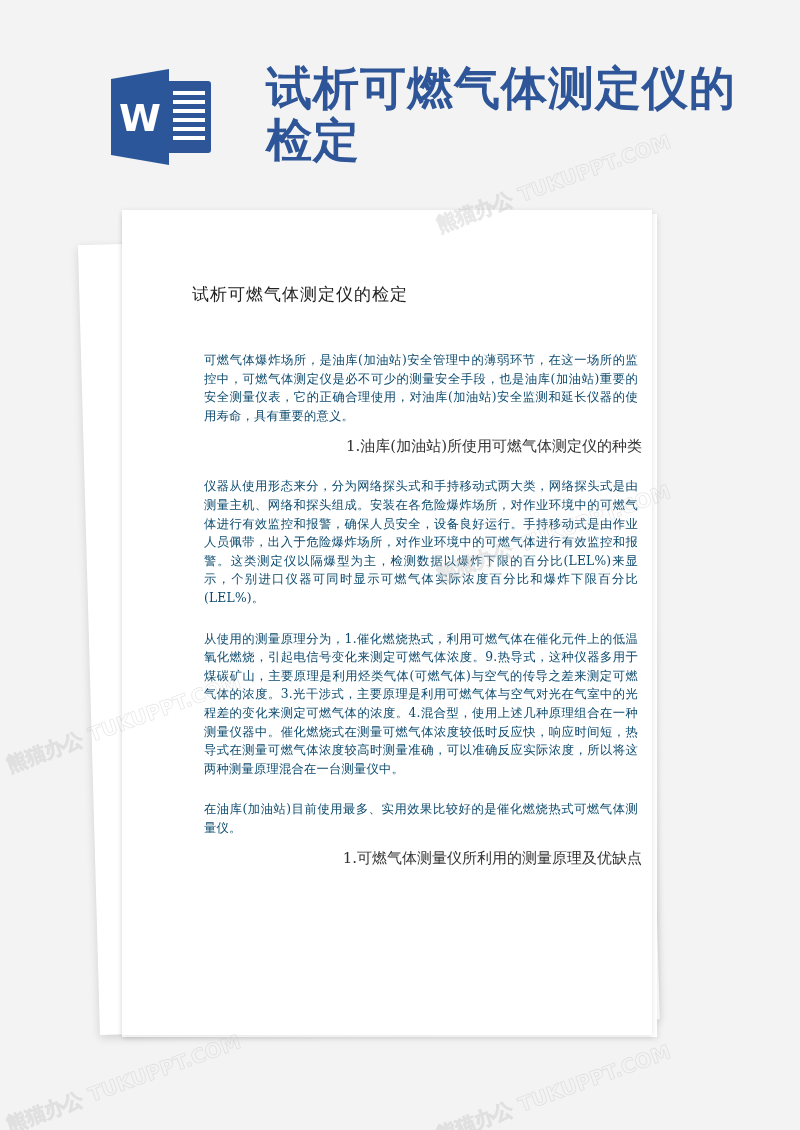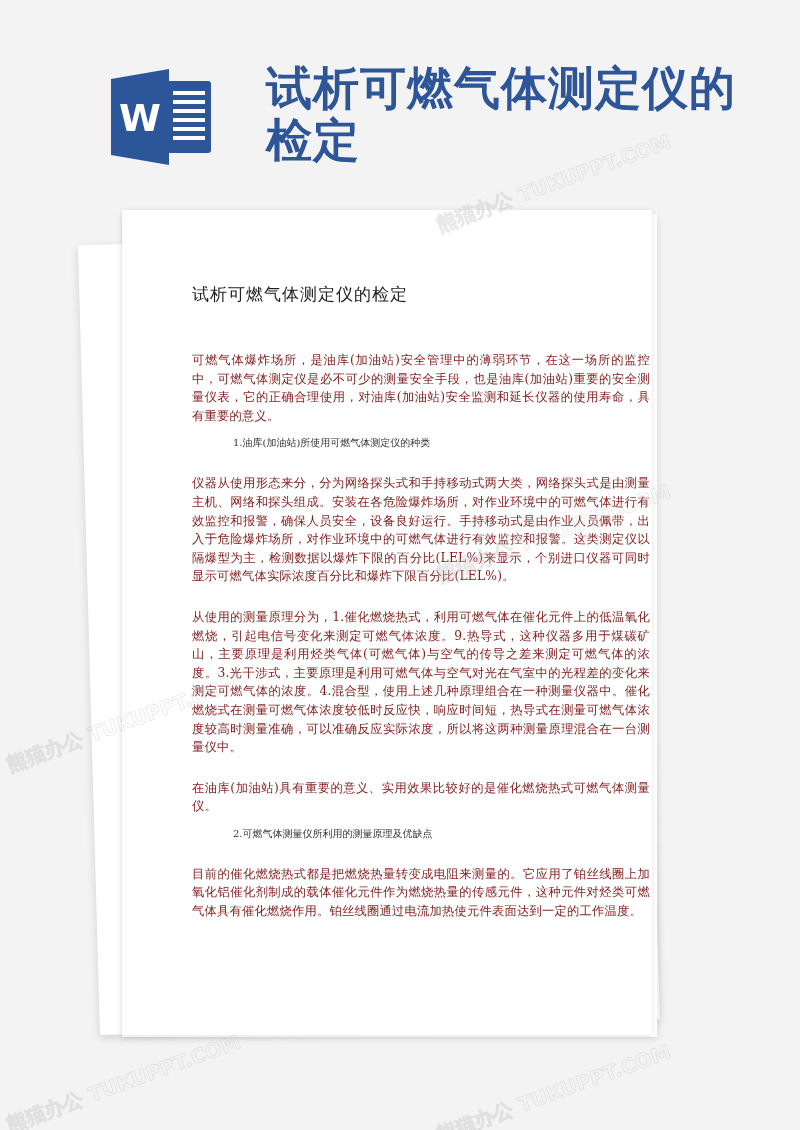--- a/index.html
+++ b/index.html
@@ -27,25 +27,25 @@
   .sheet {
     position: absolute; left: 122px; top: 210px; width: 530px; height: 825px;
     background: #fff; box-shadow: 0 1px 5px rgba(0,0,0,0.12);
   }
   .content { position: absolute; left: 70px; top: 72px; width: 458px; color: #3a3a3a; }
   .doc-title {
     margin: 0; font-family: "DejaVu Sans", sans-serif; font-weight: normal;
     font-size: 17px; line-height: 24px; color: #222; letter-spacing: 1px;
   }
   .p {
-    margin: 0; font-size: 12.3px; line-height: 18.6px; text-align: justify;
-    color: #7f1d1d; letter-spacing: 0.2px;
+    margin: 12px; font-size: 12.3px; line-height: 18.6px; text-align: justify;
+    color: #0c4a6e; letter-spacing: 0.2px;
   }
   .h {
-    margin: 16px; padding-left: 25px; font-size: 10px; line-height: 18px; color: #333;
+    margin: 8px; padding-left: 25px; font-size: 15px; line-height: 18px; color: #333; text-align: right;
   }
   .watermark {
     position: absolute; font-family: "DejaVu Sans", sans-serif; font-weight: bold;
     font-size: 20px; color: rgba(255,255,255,0.0);
     -webkit-text-stroke: 0.8px rgba(190,190,190,0.35);
     transform: rotate(-20deg); white-space: nowrap; pointer-events: none;
   }
 </style>
 </head>
 <body>
@@ -70,23 +70,22 @@
 <div class="sheet-back"></div>
 <div class="sheet-mid"></div>
 <div class="sheet">
   <div class="content">
     <h2 class="doc-title">试析可燃气体测定仪的检定</h2>
 
     <p class="p" style="margin-top:45px">可燃气体爆炸场所，是油库(加油站)安全管理中的薄弱环节，在这一场所的监控中，可燃气体测定仪是必不可少的测量安全手段，也是油库(加油站)重要的安全测量仪表，它的正确合理使用，对油库(加油站)安全监测和延长仪器的使用寿命，具有重要的意义。</p>
     <p class="h" style="margin-top:9px">1.油库(加油站)所使用可燃气体测定仪的种类</p>
     <p class="p" style="margin-top:22px">仪器从使用形态来分，分为网络探头式和手持移动式两大类，网络探头式是由测量主机、网络和探头组成。安装在各危险爆炸场所，对作业环境中的可燃气体进行有效监控和报警，确保人员安全，设备良好运行。手持移动式是由作业人员佩带，出入于危险爆炸场所，对作业环境中的可燃气体进行有效监控和报警。这类测定仪以隔爆型为主，检测数据以爆炸下限的百分比(LEL%)来显示，个别进口仪器可同时显示可燃气体实际浓度百分比和爆炸下限百分比(LEL%)。</p>
     <p class="p" style="margin-top:22px">从使用的测量原理分为，1.催化燃烧热式，利用可燃气体在催化元件上的低温氧化燃烧，引起电信号变化来测定可燃气体浓度。9.热导式，这种仪器多用于煤碳矿山，主要原理是利用烃类气体(可燃气体)与空气的传导之差来测定可燃气体的浓度。3.光干涉式，主要原理是利用可燃气体与空气对光在气室中的光程差的变化来测定可燃气体的浓度。4.混合型，使用上述几种原理组合在一种测量仪器中。催化燃烧式在测量可燃气体浓度较低时反应快，响应时间短，热导式在测量可燃气体浓度较高时测量准确，可以准确反应实际浓度，所以将这两种测量原理混合在一台测量仪中。</p>
-    <p class="p" style="margin-top:22px">在油库(加油站)具有重要的意义、实用效果比较好的是催化燃烧热式可燃气体测量仪。</p>
-    <p class="h" style="margin-top:9px">2.可燃气体测量仪所利用的测量原理及优缺点</p>
-    <p class="p" style="margin-top:22px">目前的催化燃烧热式都是把燃烧热量转变成电阻来测量的。它应用了铂丝线圈上加氧化铝催化剂制成的载体催化元件作为燃烧热量的传感元件，这种元件对烃类可燃气体具有催化燃烧作用。铂丝线圈通过电流加热使元件表面达到一定的工作温度。</p>
+    <p class="p" style="margin-top:22px">在油库(加油站)目前使用最多、实用效果比较好的是催化燃烧热式可燃气体测量仪。</p>
+    <p class="h" style="margin-top:9px">1.可燃气体测量仪所利用的测量原理及优缺点</p>
   </div>
 </div>
 
 <div class="watermark" style="left:430px;top:170px">熊猫办公 TUKUPPT.COM</div>
 <div class="watermark" style="left:430px;top:520px">熊猫办公 TUKUPPT.COM</div>
 <div class="watermark" style="left:0px;top:710px">熊猫办公 TUKUPPT.COM</div>
 <div class="watermark" style="left:0px;top:1070px">熊猫办公 TUKUPPT.COM</div>
 <div class="watermark" style="left:430px;top:1080px">熊猫办公 TUKUPPT.COM</div>
 
 </body></html>

